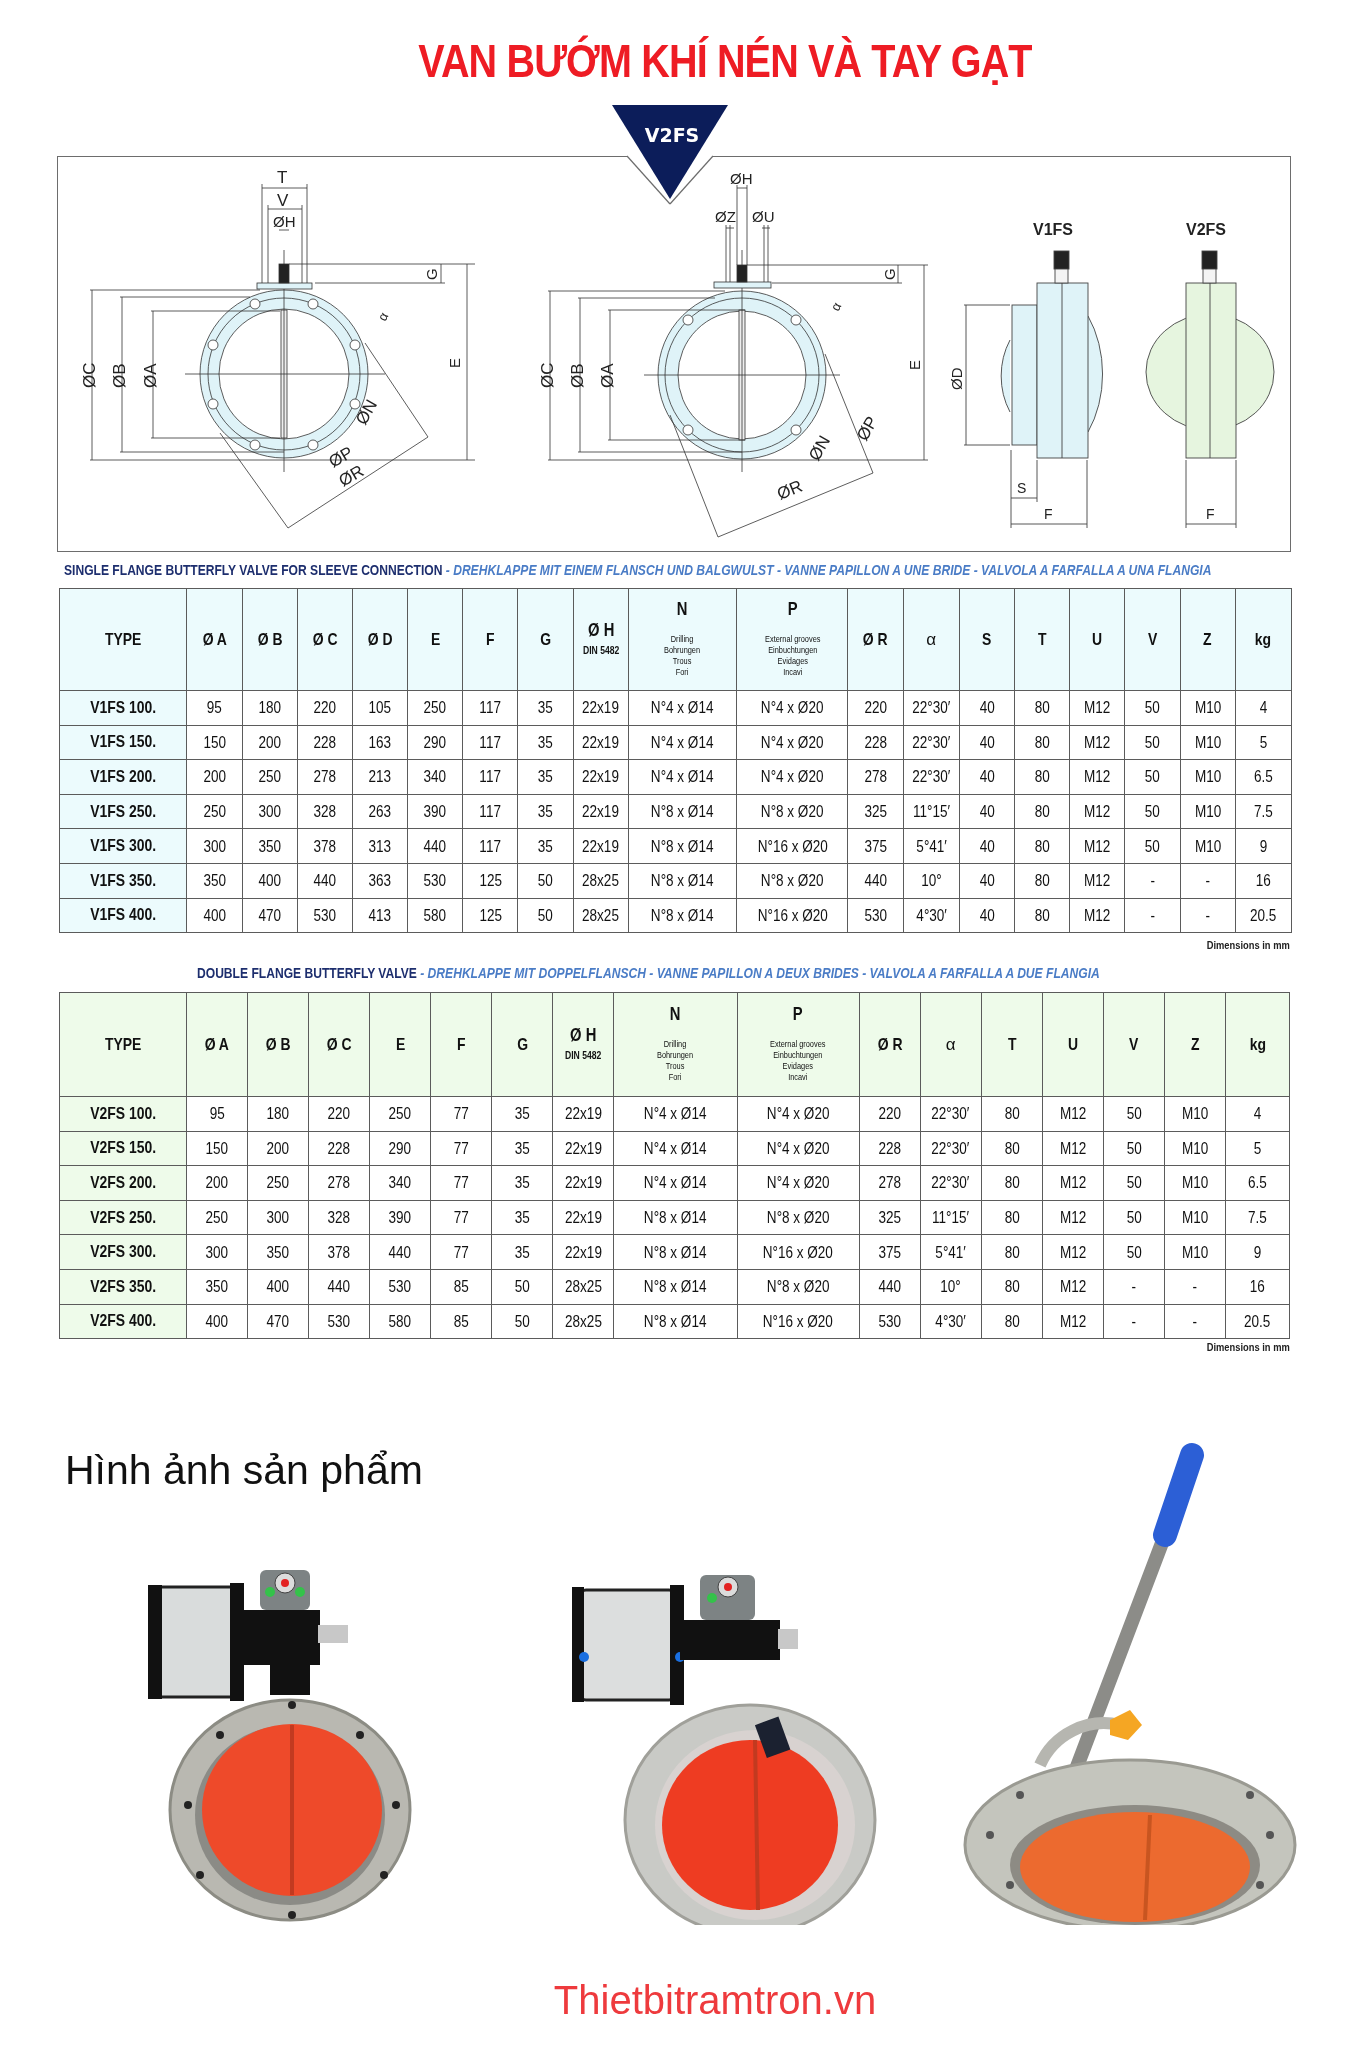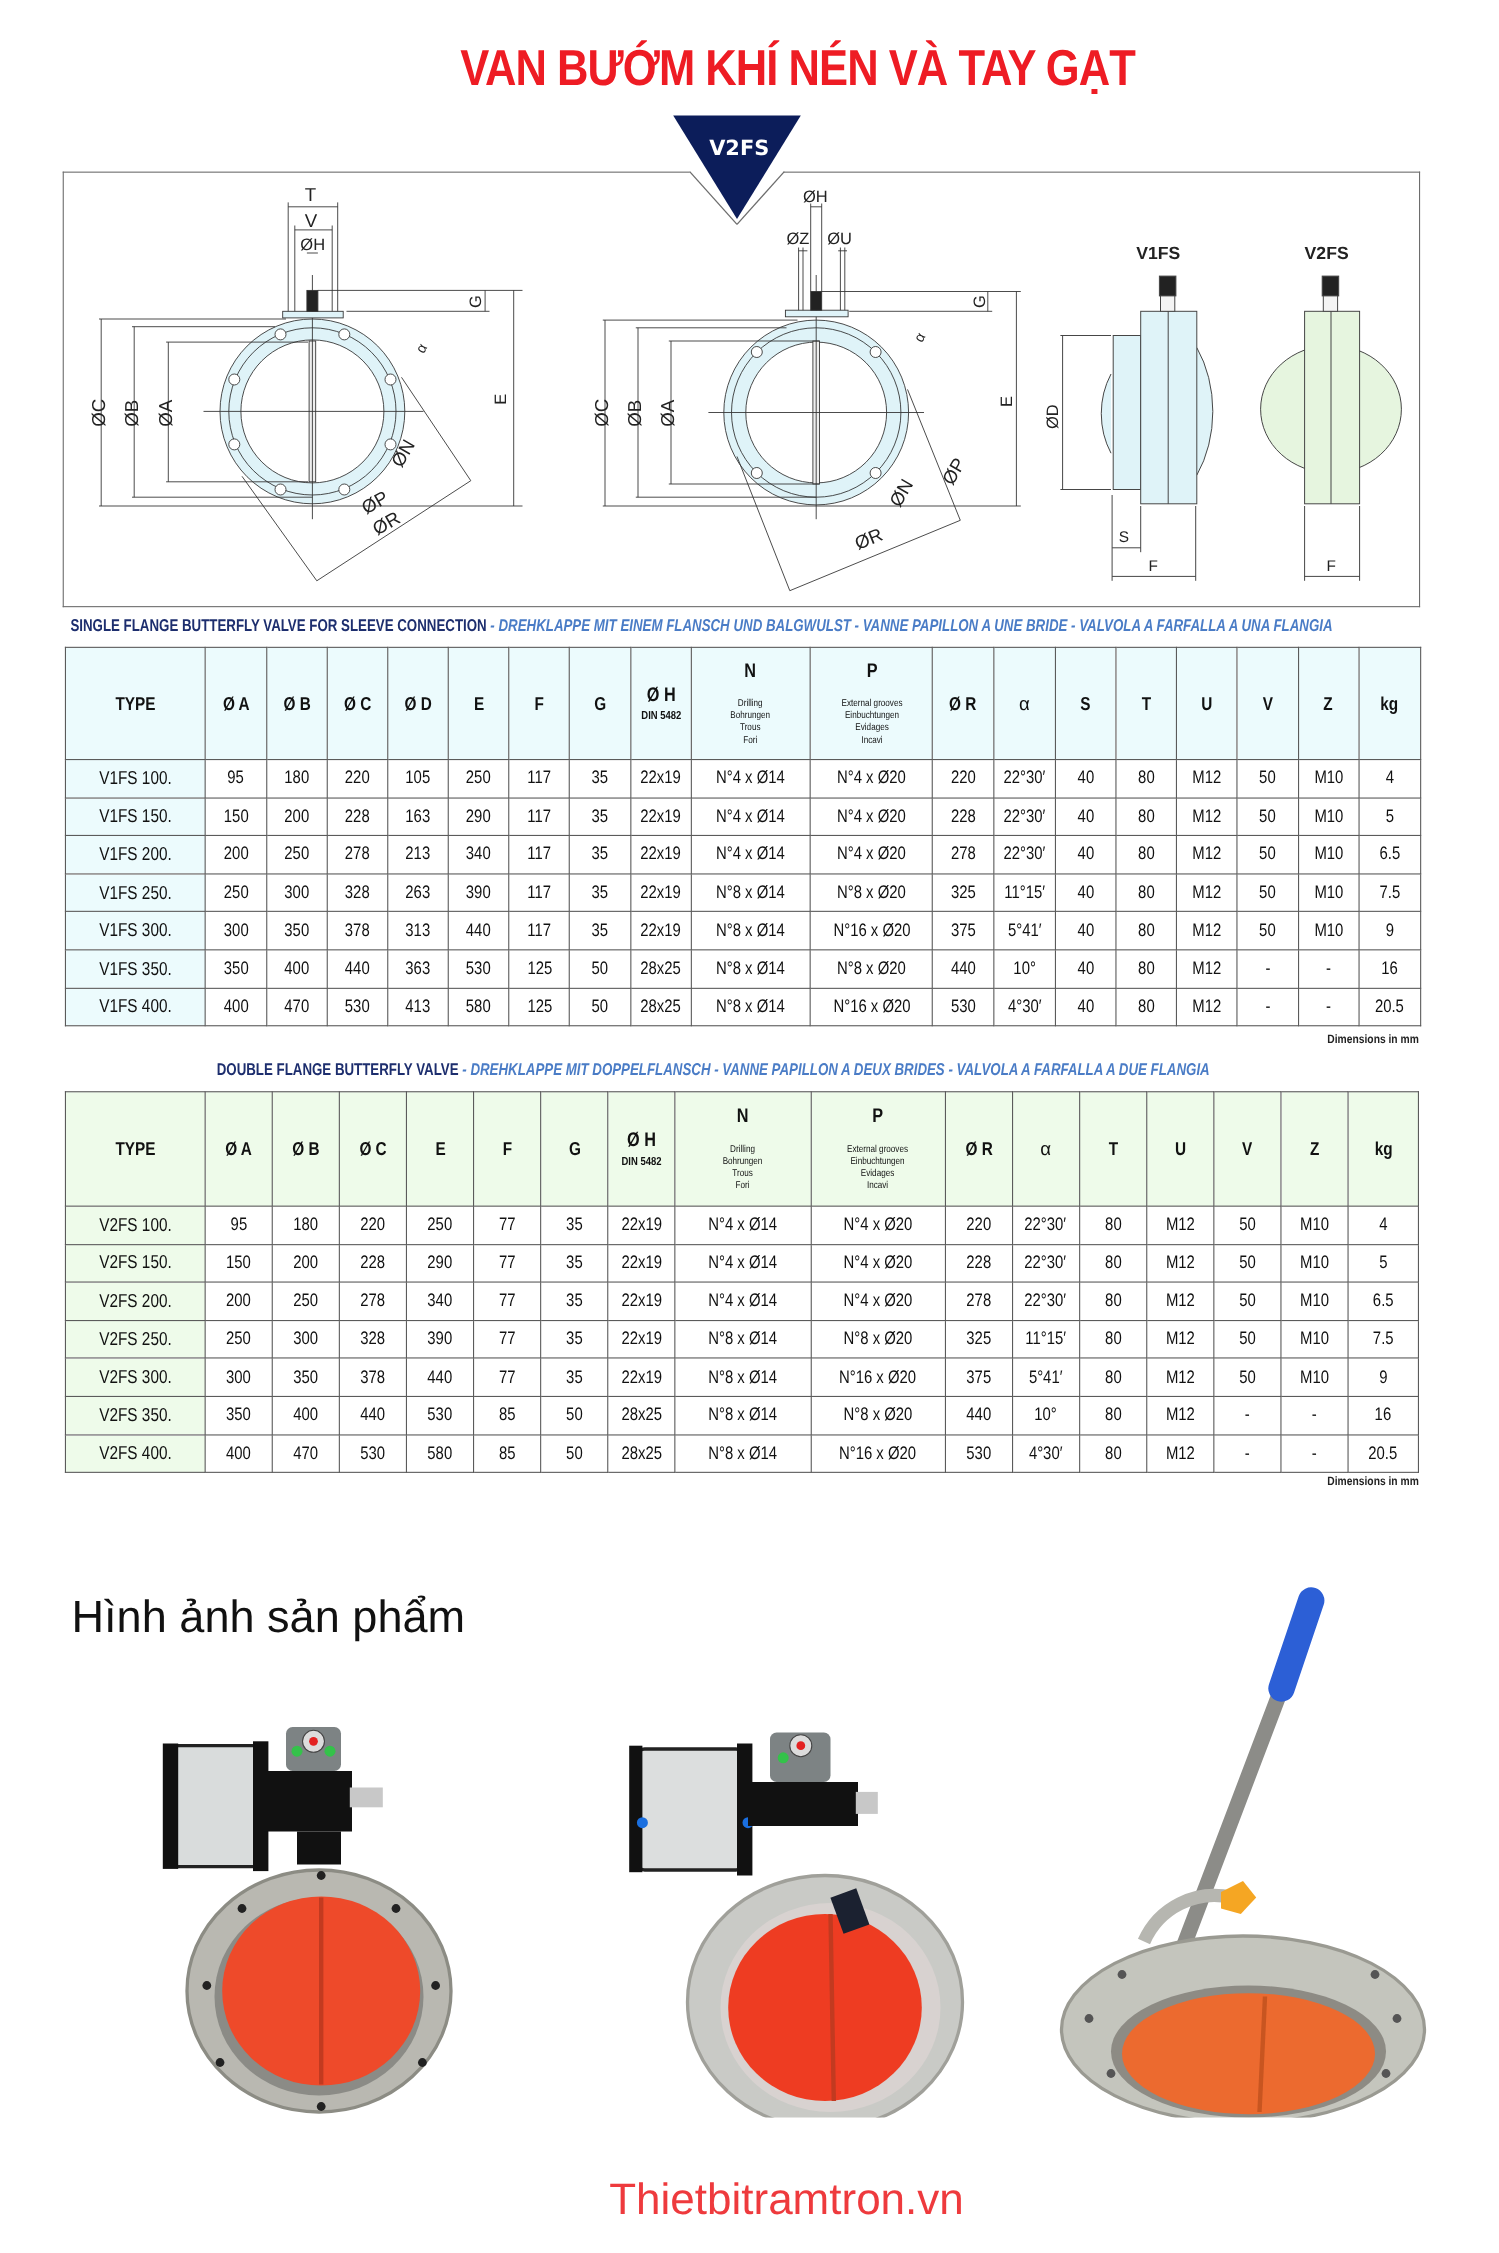--- a/index.html
+++ b/index.html
@@ -43,21 +43,21 @@
   }
   table.spec td, table.spec th {
     border: 1px solid #5b5b5b; text-align: center; vertical-align: middle;
     padding: 0; overflow: hidden; white-space: nowrap;
   }
   table.spec th {
     font-weight: bold; font-size: 17px; color: #111;
   }
   table.spec td { font-size: 16.5px; height: 34.6px; color: #111; }
   .cond { display: inline-block; transform: scaleX(0.82); }
-  table.spec td.type { font-weight: normal; font-size: 17px; }
+  table.spec td.type { font-weight: bold; font-size: 17px; }
   .t1 th, .t1 td.type { background: #ecfbfd; }
   .t2 th, .t2 td.type { background: #eefbea; }
   .hdr-big { display: block; font-size: 18px; font-weight: bold; }
   .hdr-small { display: block; font-size: 9px; font-weight: normal; line-height: 11px; }
   .hdr-din { display: block; font-size: 10.5px; font-weight: bold; margin-top: 3px; }
   .hdr-lead { display: block; font-size: 18px; font-weight: bold; margin-bottom: 14px; }
 
   .dim-note {
     position: absolute; right: 73px; font-size: 11px; font-weight: bold; color: #222;
     transform: scaleX(0.85); transform-origin: 100% 0;

